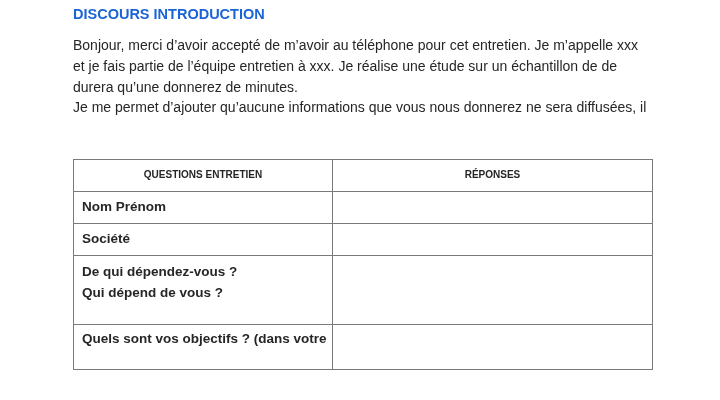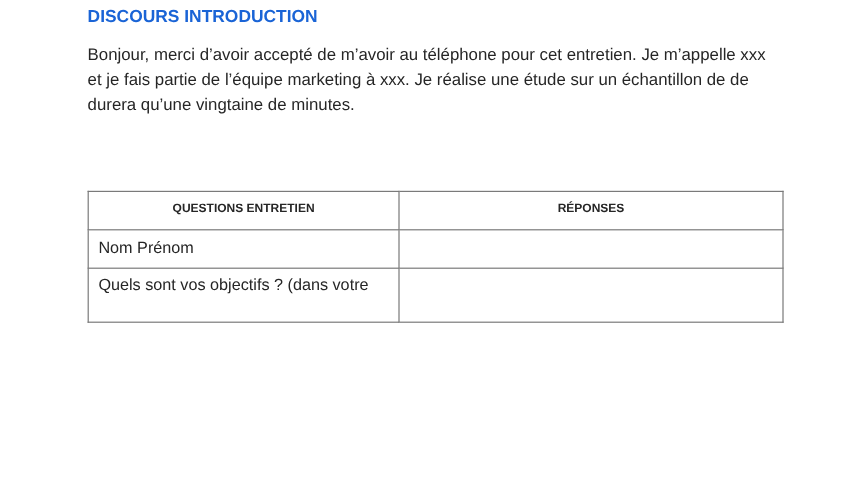--- a/index.html
+++ b/index.html
@@ -55,21 +55,21 @@
       table-layout: fixed;
     }
     .interview-table td, .interview-table th {
       border: 1.5px solid #7a7a7a;
       padding: 0 8px;
       vertical-align: top;
       font-size: 13.5px;
       line-height: 20.5px;
       color: #262626;
       text-align: left;
-      font-weight: normal;
+      font-weight: bold;
     }
     .interview-table col.q-col { width: 259px; }
     .interview-table col.a-col { width: 320px; }
     .interview-table th {
       height: 31px;
       vertical-align: middle;
       text-align: center;
       font-weight: bold;
       font-size: 10px;
     }
@@ -82,42 +82,56 @@
   </style>
 </head>
 <body>
 
 <div class="page">
 
   <div class="intro-title">DISCOURS INTRODUCTION</div>
 
   <div class="intro-body">
     <p>Bonjour, merci d’avoir accepté de m’avoir au téléphone pour cet entretien. Je m’appelle xxx</p>
-    <p>et je fais partie de l’équipe marketing à xxx. Je réalise une étude sur un échantillon de de</p>
-    <p>durera qu’une vingtaine de minutes.</p>
+    <p>et je fais partie de l’équipe entretien à xxx. Je réalise une étude sur un échantillon de de</p>
+    <p>durera qu’une donnerez de minutes.</p>
+    <p>Je me permet d’ajouter qu’aucune informations que vous nous donnerez ne sera diffusées, il</p>
   </div>
 
   <table class="interview-table">
     <colgroup>
       <col class="q-col">
       <col class="a-col">
     </colgroup>
     <thead>
       <tr>
         <th class="th-questions">QUESTIONS ENTRETIEN</th>
         <th class="th-answers">RÉPONSES</th>
       </tr>
     </thead>
     <tbody>
       <tr class="row-short">
         <td>
           <span class="cell-line">Nom Prénom</span>
         </td>
         <td></td>
       </tr>
+      <tr class="row-short">
+        <td>
+          <span class="cell-line">Société</span>
+        </td>
+        <td></td>
+      </tr>
+      <tr class="row-tall">
+        <td>
+          <span class="cell-line">De qui dépendez-vous ?</span>
+          <span class="cell-line">Qui dépend de vous ?</span>
+        </td>
+        <td></td>
+      </tr>
       <tr class="row-last">
         <td>
           <span class="cell-line">Quels sont vos objectifs ? (dans votre</span>
         </td>
         <td></td>
       </tr>
     </tbody>
   </table>
 
 </div>

